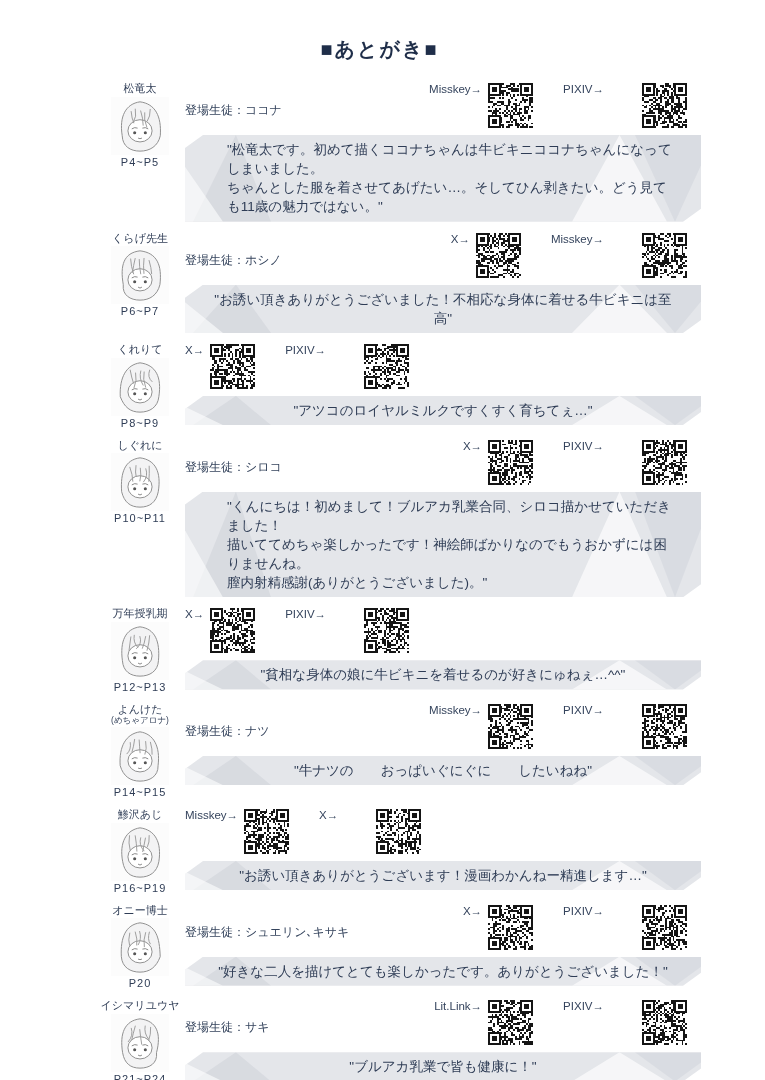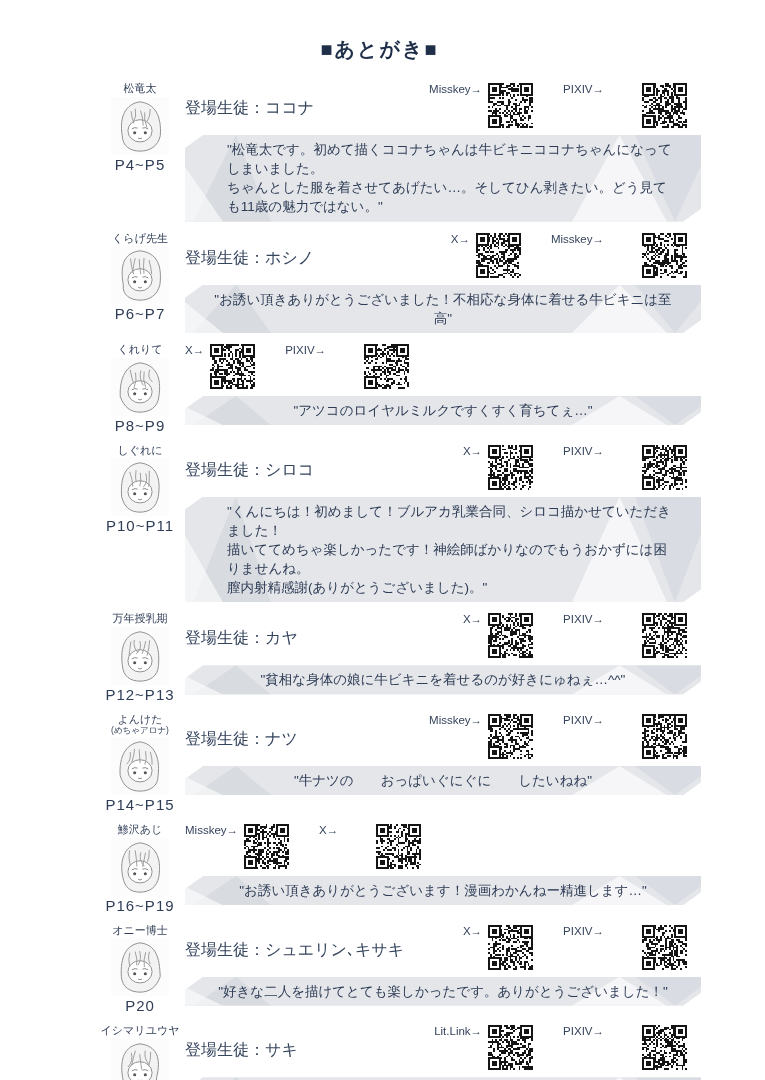--- a/index.html
+++ b/index.html
@@ -12,24 +12,24 @@
   .title{
     text-align:center;font-size:20px;font-weight:bold;color:#1f2e49;
     letter-spacing:2px;margin:0 0 18px 0;
   }
   .entry{display:flex;margin-bottom:9px;margin-left:39px;}
   .left{width:86px;flex:none;text-align:center;padding-top:1px;}
   .artist-name{font-size:11px;line-height:1.15;color:#2f3d56;white-space:nowrap;}
   .artist-name-sub{font-size:8.5px;line-height:1.1;color:#2f3d56;}
   .avatar{width:58px;height:58px;margin:2px auto 1px auto;}
   .avatar svg{display:block;}
-  .pages{font-size:15px;letter-spacing:1px;color:#2f3d56;white-space:nowrap;}
+  .pages{font-size:11px;letter-spacing:1px;color:#2f3d56;white-space:nowrap;}
   .right{flex:1;min-width:0;padding-left:2px;}
   .qr-row{display:flex;align-items:flex-end;height:47px;padding-right:14px;}
-  .student{flex:1;font-size:16px;color:#35445d;padding-bottom:9px;white-space:nowrap;}
+  .student{flex:1;font-size:12px;color:#35445d;padding-bottom:9px;white-space:nowrap;}
   .qr-group{display:flex;align-items:flex-start;}
   .qr-group + .qr-group{margin-left:30px;gap:32px;}
   .qr-label{font-size:11.5px;color:#35445d;padding:0 6px 5px 0;white-space:nowrap;}
   .qr{width:45px;height:45px;display:block;}
   .qr svg{display:block;}
   .banner{
     position:relative;margin-top:7px;background:#e4e6ea;overflow:hidden;
     clip-path:polygon(18px 0,100% 0,100% calc(100% - 13px),calc(100% - 18px) 100%,0 100%,0 13px);
     padding:5px 26px;
   }
@@ -285,21 +285,20 @@
               <circle cx="24.5" cy="37" r="1.6" fill="#555"></circle>
               <circle cx="35.5" cy="37" r="1.6" fill="#555"></circle>
               <path d="M21.5 33 q 3 -2.2 6 -0.8 M32.5 32.2 q 3 -1.4 6 0.8" fill="none" stroke="#777" stroke-width="0.9"></path>
               <path d="M28 42.5 q 2 2.1 4 0" fill="none" stroke="#777" stroke-width="0.9"></path>
             </svg>
           </div>
       <div class="pages">P12~P13</div>
     </div>
     <div class="right">
       <div class="qr-row">
-        <div class="student">登場生徒：カヤ</div>
         <div class="qr-group">
           <span class="qr-label">X→</span>
           <span class="qr">
                 <svg width="45" height="45" viewBox="0 0 45 45" shape-rendering="crispEdges">
                   <rect width="45" height="45" fill="#ffffff"></rect>
                   <path d="M0.00 0.00h1.80v1.80h-1.80zM1.80 0.00h1.80v1.80h-1.80zM3.60 0.00h1.80v1.80h-1.80zM5.40 0.00h1.80v1.80h-1.80zM7.20 0.00h1.80v1.80h-1.80zM9.00 0.00h1.80v1.80h-1.80zM10.80 0.00h1.80v1.80h-1.80zM19.80 0.00h1.80v1.80h-1.80zM21.60 0.00h1.80v1.80h-1.80zM23.40 0.00h1.80v1.80h-1.80zM27.00 0.00h1.80v1.80h-1.80zM30.60 0.00h1.80v1.80h-1.80zM32.40 0.00h1.80v1.80h-1.80zM34.20 0.00h1.80v1.80h-1.80zM36.00 0.00h1.80v1.80h-1.80zM37.80 0.00h1.80v1.80h-1.80zM39.60 0.00h1.80v1.80h-1.80zM41.40 0.00h1.80v1.80h-1.80zM43.20 0.00h1.80v1.80h-1.80zM0.00 1.80h1.80v1.80h-1.80zM10.80 1.80h1.80v1.80h-1.80zM14.40 1.80h1.80v1.80h-1.80zM21.60 1.80h1.80v1.80h-1.80zM27.00 1.80h1.80v1.80h-1.80zM30.60 1.80h1.80v1.80h-1.80zM32.40 1.80h1.80v1.80h-1.80zM43.20 1.80h1.80v1.80h-1.80zM0.00 3.60h1.80v1.80h-1.80zM3.60 3.60h1.80v1.80h-1.80zM5.40 3.60h1.80v1.80h-1.80zM7.20 3.60h1.80v1.80h-1.80zM10.80 3.60h1.80v1.80h-1.80zM14.40 3.60h1.80v1.80h-1.80zM18.00 3.60h1.80v1.80h-1.80zM19.80 3.60h1.80v1.80h-1.80zM23.40 3.60h1.80v1.80h-1.80zM25.20 3.60h1.80v1.80h-1.80zM32.40 3.60h1.80v1.80h-1.80zM36.00 3.60h1.80v1.80h-1.80zM37.80 3.60h1.80v1.80h-1.80zM39.60 3.60h1.80v1.80h-1.80zM43.20 3.60h1.80v1.80h-1.80zM0.00 5.40h1.80v1.80h-1.80zM3.60 5.40h1.80v1.80h-1.80zM5.40 5.40h1.80v1.80h-1.80zM7.20 5.40h1.80v1.80h-1.80zM10.80 5.40h1.80v1.80h-1.80zM16.20 5.40h1.80v1.80h-1.80zM19.80 5.40h1.80v1.80h-1.80zM21.60 5.40h1.80v1.80h-1.80zM27.00 5.40h1.80v1.80h-1.80zM28.80 5.40h1.80v1.80h-1.80zM32.40 5.40h1.80v1.80h-1.80zM36.00 5.40h1.80v1.80h-1.80zM37.80 5.40h1.80v1.80h-1.80zM39.60 5.40h1.80v1.80h-1.80zM43.20 5.40h1.80v1.80h-1.80zM0.00 7.20h1.80v1.80h-1.80zM3.60 7.20h1.80v1.80h-1.80zM5.40 7.20h1.80v1.80h-1.80zM7.20 7.20h1.80v1.80h-1.80zM10.80 7.20h1.80v1.80h-1.80zM18.00 7.20h1.80v1.80h-1.80zM19.80 7.20h1.80v1.80h-1.80zM23.40 7.20h1.80v1.80h-1.80zM27.00 7.20h1.80v1.80h-1.80zM32.40 7.20h1.80v1.80h-1.80zM36.00 7.20h1.80v1.80h-1.80zM37.80 7.20h1.80v1.80h-1.80zM39.60 7.20h1.80v1.80h-1.80zM43.20 7.20h1.80v1.80h-1.80zM0.00 9.00h1.80v1.80h-1.80zM10.80 9.00h1.80v1.80h-1.80zM12.60 9.00h1.80v1.80h-1.80zM25.20 9.00h1.80v1.80h-1.80zM28.80 9.00h1.80v1.80h-1.80zM32.40 9.00h1.80v1.80h-1.80zM43.20 9.00h1.80v1.80h-1.80zM0.00 10.80h1.80v1.80h-1.80zM1.80 10.80h1.80v1.80h-1.80zM3.60 10.80h1.80v1.80h-1.80zM5.40 10.80h1.80v1.80h-1.80zM7.20 10.80h1.80v1.80h-1.80zM9.00 10.80h1.80v1.80h-1.80zM10.80 10.80h1.80v1.80h-1.80zM14.40 10.80h1.80v1.80h-1.80zM18.00 10.80h1.80v1.80h-1.80zM21.60 10.80h1.80v1.80h-1.80zM25.20 10.80h1.80v1.80h-1.80zM28.80 10.80h1.80v1.80h-1.80zM32.40 10.80h1.80v1.80h-1.80zM34.20 10.80h1.80v1.80h-1.80zM36.00 10.80h1.80v1.80h-1.80zM37.80 10.80h1.80v1.80h-1.80zM39.60 10.80h1.80v1.80h-1.80zM41.40 10.80h1.80v1.80h-1.80zM43.20 10.80h1.80v1.80h-1.80zM3.60 12.60h1.80v1.80h-1.80zM5.40 12.60h1.80v1.80h-1.80zM9.00 12.60h1.80v1.80h-1.80zM12.60 12.60h1.80v1.80h-1.80zM14.40 12.60h1.80v1.80h-1.80zM18.00 12.60h1.80v1.80h-1.80zM21.60 12.60h1.80v1.80h-1.80zM27.00 12.60h1.80v1.80h-1.80zM30.60 12.60h1.80v1.80h-1.80zM32.40 12.60h1.80v1.80h-1.80zM34.20 12.60h1.80v1.80h-1.80zM41.40 12.60h1.80v1.80h-1.80zM1.80 14.40h1.80v1.80h-1.80zM3.60 14.40h1.80v1.80h-1.80zM9.00 14.40h1.80v1.80h-1.80zM10.80 14.40h1.80v1.80h-1.80zM12.60 14.40h1.80v1.80h-1.80zM16.20 14.40h1.80v1.80h-1.80zM18.00 14.40h1.80v1.80h-1.80zM19.80 14.40h1.80v1.80h-1.80zM21.60 14.40h1.80v1.80h-1.80zM25.20 14.40h1.80v1.80h-1.80zM34.20 14.40h1.80v1.80h-1.80zM36.00 14.40h1.80v1.80h-1.80zM1.80 16.20h1.80v1.80h-1.80zM7.20 16.20h1.80v1.80h-1.80zM12.60 16.20h1.80v1.80h-1.80zM16.20 16.20h1.80v1.80h-1.80zM18.00 16.20h1.80v1.80h-1.80zM19.80 16.20h1.80v1.80h-1.80zM23.40 16.20h1.80v1.80h-1.80zM27.00 16.20h1.80v1.80h-1.80zM28.80 16.20h1.80v1.80h-1.80zM30.60 16.20h1.80v1.80h-1.80zM39.60 16.20h1.80v1.80h-1.80zM41.40 16.20h1.80v1.80h-1.80zM1.80 18.00h1.80v1.80h-1.80zM9.00 18.00h1.80v1.80h-1.80zM10.80 18.00h1.80v1.80h-1.80zM12.60 18.00h1.80v1.80h-1.80zM21.60 18.00h1.80v1.80h-1.80zM23.40 18.00h1.80v1.80h-1.80zM25.20 18.00h1.80v1.80h-1.80zM27.00 18.00h1.80v1.80h-1.80zM30.60 18.00h1.80v1.80h-1.80zM37.80 18.00h1.80v1.80h-1.80zM41.40 18.00h1.80v1.80h-1.80zM1.80 19.80h1.80v1.80h-1.80zM3.60 19.80h1.80v1.80h-1.80zM7.20 19.80h1.80v1.80h-1.80zM9.00 19.80h1.80v1.80h-1.80zM12.60 19.80h1.80v1.80h-1.80zM21.60 19.80h1.80v1.80h-1.80zM23.40 19.80h1.80v1.80h-1.80zM25.20 19.80h1.80v1.80h-1.80zM27.00 19.80h1.80v1.80h-1.80zM30.60 19.80h1.80v1.80h-1.80zM34.20 19.80h1.80v1.80h-1.80zM36.00 19.80h1.80v1.80h-1.80zM0.00 21.60h1.80v1.80h-1.80zM1.80 21.60h1.80v1.80h-1.80zM3.60 21.60h1.80v1.80h-1.80zM5.40 21.60h1.80v1.80h-1.80zM7.20 21.60h1.80v1.80h-1.80zM10.80 21.60h1.80v1.80h-1.80zM14.40 21.60h1.80v1.80h-1.80zM16.20 21.60h1.80v1.80h-1.80zM21.60 21.60h1.80v1.80h-1.80zM23.40 21.60h1.80v1.80h-1.80zM30.60 21.60h1.80v1.80h-1.80zM32.40 21.60h1.80v1.80h-1.80zM34.20 21.60h1.80v1.80h-1.80zM36.00 21.60h1.80v1.80h-1.80zM37.80 21.60h1.80v1.80h-1.80zM39.60 21.60h1.80v1.80h-1.80zM41.40 21.60h1.80v1.80h-1.80zM0.00 23.40h1.80v1.80h-1.80zM1.80 23.40h1.80v1.80h-1.80zM3.60 23.40h1.80v1.80h-1.80zM5.40 23.40h1.80v1.80h-1.80zM7.20 23.40h1.80v1.80h-1.80zM9.00 23.40h1.80v1.80h-1.80zM16.20 23.40h1.80v1.80h-1.80zM18.00 23.40h1.80v1.80h-1.80zM28.80 23.40h1.80v1.80h-1.80zM36.00 23.40h1.80v1.80h-1.80zM39.60 23.40h1.80v1.80h-1.80zM41.40 23.40h1.80v1.80h-1.80zM43.20 23.40h1.80v1.80h-1.80zM0.00 25.20h1.80v1.80h-1.80zM1.80 25.20h1.80v1.80h-1.80zM3.60 25.20h1.80v1.80h-1.80zM7.20 25.20h1.80v1.80h-1.80zM10.80 25.20h1.80v1.80h-1.80zM14.40 25.20h1.80v1.80h-1.80zM23.40 25.20h1.80v1.80h-1.80zM30.60 25.20h1.80v1.80h-1.80zM32.40 25.20h1.80v1.80h-1.80zM34.20 25.20h1.80v1.80h-1.80zM39.60 25.20h1.80v1.80h-1.80zM41.40 25.20h1.80v1.80h-1.80zM43.20 25.20h1.80v1.80h-1.80zM0.00 27.00h1.80v1.80h-1.80zM1.80 27.00h1.80v1.80h-1.80zM5.40 27.00h1.80v1.80h-1.80zM7.20 27.00h1.80v1.80h-1.80zM19.80 27.00h1.80v1.80h-1.80zM23.40 27.00h1.80v1.80h-1.80zM27.00 27.00h1.80v1.80h-1.80zM32.40 27.00h1.80v1.80h-1.80zM34.20 27.00h1.80v1.80h-1.80zM36.00 27.00h1.80v1.80h-1.80zM41.40 27.00h1.80v1.80h-1.80zM0.00 28.80h1.80v1.80h-1.80zM1.80 28.80h1.80v1.80h-1.80zM10.80 28.80h1.80v1.80h-1.80zM16.20 28.80h1.80v1.80h-1.80zM18.00 28.80h1.80v1.80h-1.80zM19.80 28.80h1.80v1.80h-1.80zM23.40 28.80h1.80v1.80h-1.80zM27.00 28.80h1.80v1.80h-1.80zM28.80 28.80h1.80v1.80h-1.80zM32.40 28.80h1.80v1.80h-1.80zM43.20 28.80h1.80v1.80h-1.80zM1.80 30.60h1.80v1.80h-1.80zM5.40 30.60h1.80v1.80h-1.80zM9.00 30.60h1.80v1.80h-1.80zM14.40 30.60h1.80v1.80h-1.80zM16.20 30.60h1.80v1.80h-1.80zM18.00 30.60h1.80v1.80h-1.80zM21.60 30.60h1.80v1.80h-1.80zM23.40 30.60h1.80v1.80h-1.80zM27.00 30.60h1.80v1.80h-1.80zM28.80 30.60h1.80v1.80h-1.80zM34.20 30.60h1.80v1.80h-1.80zM39.60 30.60h1.80v1.80h-1.80zM41.40 30.60h1.80v1.80h-1.80zM43.20 30.60h1.80v1.80h-1.80zM0.00 32.40h1.80v1.80h-1.80zM1.80 32.40h1.80v1.80h-1.80zM3.60 32.40h1.80v1.80h-1.80zM5.40 32.40h1.80v1.80h-1.80zM7.20 32.40h1.80v1.80h-1.80zM9.00 32.40h1.80v1.80h-1.80zM10.80 32.40h1.80v1.80h-1.80zM12.60 32.40h1.80v1.80h-1.80zM14.40 32.40h1.80v1.80h-1.80zM19.80 32.40h1.80v1.80h-1.80zM21.60 32.40h1.80v1.80h-1.80zM25.20 32.40h1.80v1.80h-1.80zM27.00 32.40h1.80v1.80h-1.80zM34.20 32.40h1.80v1.80h-1.80zM36.00 32.40h1.80v1.80h-1.80zM39.60 32.40h1.80v1.80h-1.80zM0.00 34.20h1.80v1.80h-1.80zM10.80 34.20h1.80v1.80h-1.80zM14.40 34.20h1.80v1.80h-1.80zM23.40 34.20h1.80v1.80h-1.80zM25.20 34.20h1.80v1.80h-1.80zM27.00 34.20h1.80v1.80h-1.80zM28.80 34.20h1.80v1.80h-1.80zM30.60 34.20h1.80v1.80h-1.80zM32.40 34.20h1.80v1.80h-1.80zM34.20 34.20h1.80v1.80h-1.80zM41.40 34.20h1.80v1.80h-1.80zM43.20 34.20h1.80v1.80h-1.80zM0.00 36.00h1.80v1.80h-1.80zM3.60 36.00h1.80v1.80h-1.80zM5.40 36.00h1.80v1.80h-1.80zM7.20 36.00h1.80v1.80h-1.80zM10.80 36.00h1.80v1.80h-1.80zM18.00 36.00h1.80v1.80h-1.80zM21.60 36.00h1.80v1.80h-1.80zM25.20 36.00h1.80v1.80h-1.80zM28.80 36.00h1.80v1.80h-1.80zM32.40 36.00h1.80v1.80h-1.80zM37.80 36.00h1.80v1.80h-1.80zM0.00 37.80h1.80v1.80h-1.80zM3.60 37.80h1.80v1.80h-1.80zM5.40 37.80h1.80v1.80h-1.80zM7.20 37.80h1.80v1.80h-1.80zM10.80 37.80h1.80v1.80h-1.80zM16.20 37.80h1.80v1.80h-1.80zM30.60 37.80h1.80v1.80h-1.80zM34.20 37.80h1.80v1.80h-1.80zM36.00 37.80h1.80v1.80h-1.80zM41.40 37.80h1.80v1.80h-1.80zM0.00 39.60h1.80v1.80h-1.80zM3.60 39.60h1.80v1.80h-1.80zM5.40 39.60h1.80v1.80h-1.80zM7.20 39.60h1.80v1.80h-1.80zM10.80 39.60h1.80v1.80h-1.80zM12.60 39.60h1.80v1.80h-1.80zM16.20 39.60h1.80v1.80h-1.80zM18.00 39.60h1.80v1.80h-1.80zM23.40 39.60h1.80v1.80h-1.80zM32.40 39.60h1.80v1.80h-1.80zM34.20 39.60h1.80v1.80h-1.80zM37.80 39.60h1.80v1.80h-1.80zM41.40 39.60h1.80v1.80h-1.80zM0.00 41.40h1.80v1.80h-1.80zM10.80 41.40h1.80v1.80h-1.80zM14.40 41.40h1.80v1.80h-1.80zM16.20 41.40h1.80v1.80h-1.80zM19.80 41.40h1.80v1.80h-1.80zM25.20 41.40h1.80v1.80h-1.80zM27.00 41.40h1.80v1.80h-1.80zM30.60 41.40h1.80v1.80h-1.80zM34.20 41.40h1.80v1.80h-1.80zM36.00 41.40h1.80v1.80h-1.80zM39.60 41.40h1.80v1.80h-1.80zM41.40 41.40h1.80v1.80h-1.80zM43.20 41.40h1.80v1.80h-1.80zM0.00 43.20h1.80v1.80h-1.80zM1.80 43.20h1.80v1.80h-1.80zM3.60 43.20h1.80v1.80h-1.80zM5.40 43.20h1.80v1.80h-1.80zM7.20 43.20h1.80v1.80h-1.80zM9.00 43.20h1.80v1.80h-1.80zM10.80 43.20h1.80v1.80h-1.80zM14.40 43.20h1.80v1.80h-1.80zM16.20 43.20h1.80v1.80h-1.80zM30.60 43.20h1.80v1.80h-1.80zM32.40 43.20h1.80v1.80h-1.80zM34.20 43.20h1.80v1.80h-1.80zM36.00 43.20h1.80v1.80h-1.80zM37.80 43.20h1.80v1.80h-1.80zM39.60 43.20h1.80v1.80h-1.80zM41.40 43.20h1.80v1.80h-1.80zM43.20 43.20h1.80v1.80h-1.80z" fill="#151515"></path>
                 </svg>
               </span>
         </div>
         <div class="qr-group">

